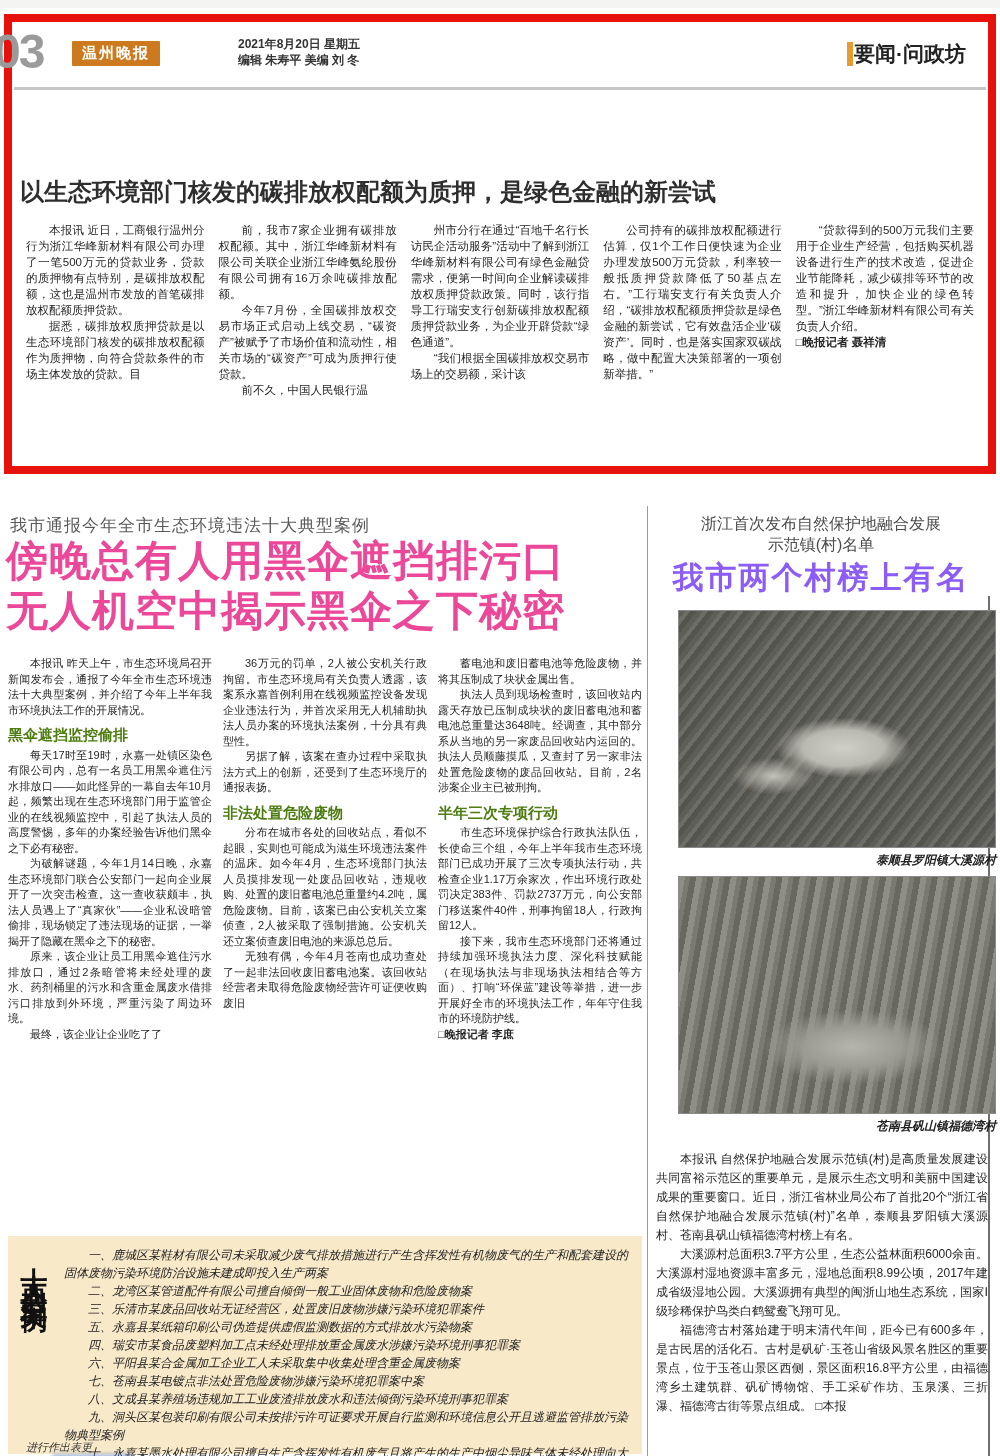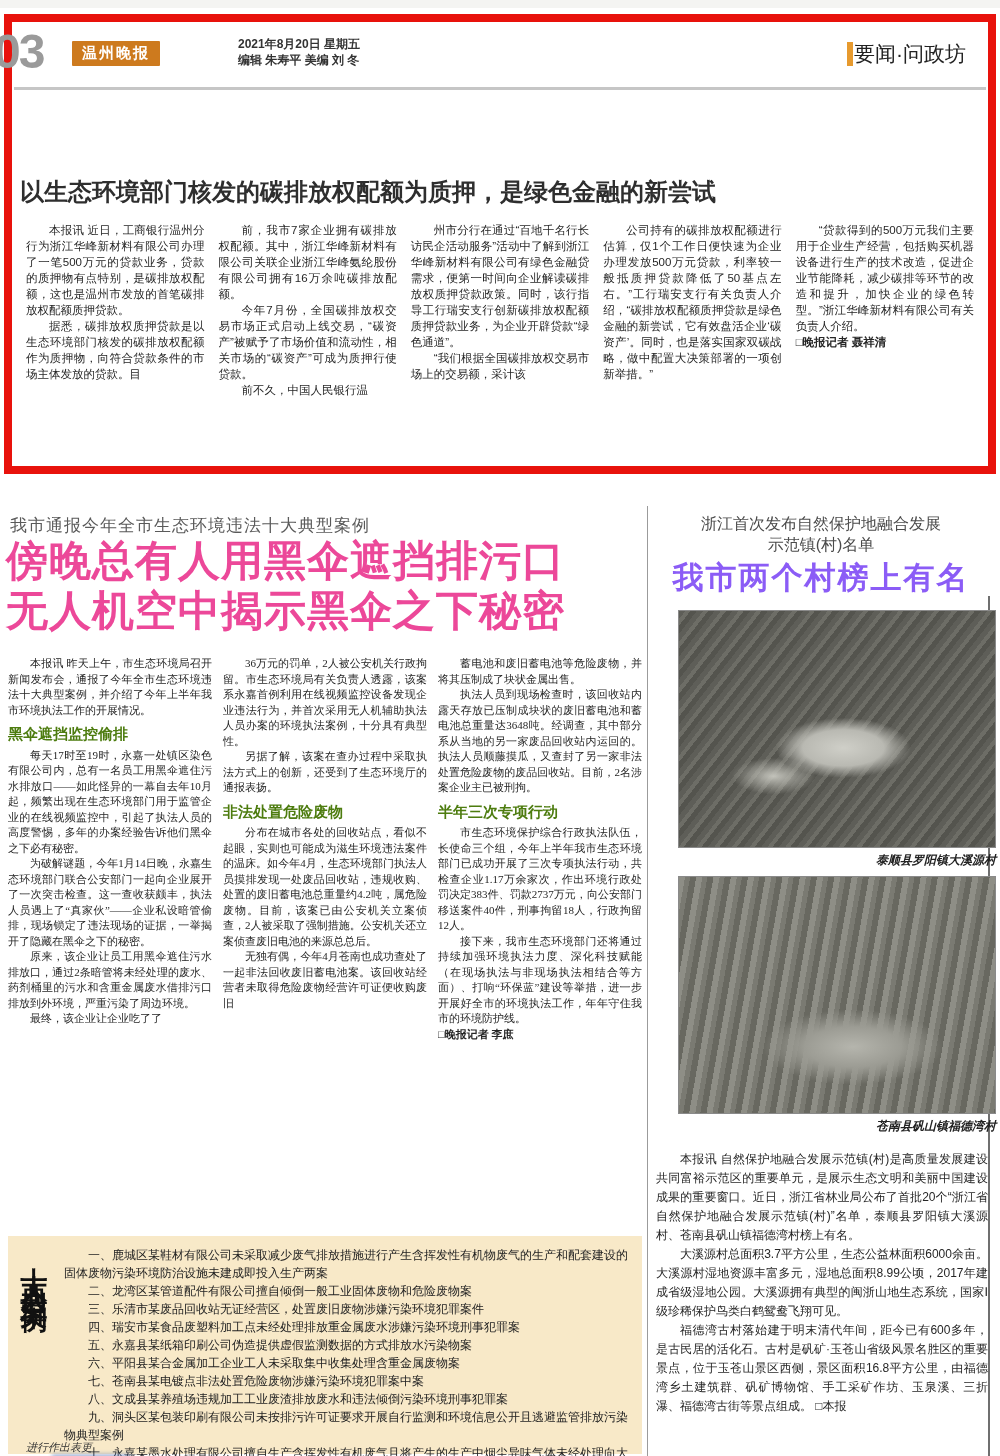--- a/index.html
+++ b/index.html
@@ -10,44 +10,44 @@
   body{background:#f4f4f2;font-family:"Liberation Sans",sans-serif;}
   .page{position:relative;width:1000px;height:1456px;background:#fff;overflow:hidden;margin:8px auto;color:var(--ink);}
 
   
   .red-box{position:absolute;left:4px;top:6px;width:992px;height:460px;border:8px solid var(--red);background:transparent;}
 
   
   .page-num{position:absolute;left:-6px;top:16px;font-size:48px;font-weight:700;color:#9a9a9a;letter-spacing:-2px;}
   .masthead{position:absolute;left:72px;top:33px;background:var(--orange-badge);color:#fff;font-weight:700;font-size:15px;padding:3px 10px;letter-spacing:2px;border-radius:1px;}
   .dateline{position:absolute;left:238px;top:28px;font-size:12px;line-height:16px;color:#333;font-weight:700;}
-  .section-label{position:absolute;right:34px;top:32px;font-size:21px;font-weight:400;color:#222;display:flex;align-items:center;gap:1px;}
+  .section-label{position:absolute;right:34px;top:32px;font-size:21px;font-weight:700;color:#222;display:flex;align-items:center;gap:1px;}
   .section-label .bar{width:6px;height:24px;background:var(--accent-orange);display:inline-block;}
   .header-rule{position:absolute;left:14px;top:79px;width:972px;height:3px;background:#c6c6c6;}
 
   
   .lead-headline{position:absolute;left:20px;top:94px;width:960px;text-align:center;font-size:50px;line-height:62px;font-weight:900;color:#0a0a0a;letter-spacing:1px;}
   .lead-subhead{position:absolute;left:20px;top:168px;width:960px;font-size:24px;font-weight:700;color:#2e2e2e;}
   .lead-cols{position:absolute;left:26px;top:214px;width:948px;height:238px;display:flex;gap:14px;}
   .lead-cols .col{flex:1;font-size:11.5px;line-height:16px;text-align:justify;color:#262626;}
   .lead-cols p{text-indent:2em;margin:0;}
   .byline{text-align:left;margin-top:6px;font-weight:700;text-indent:0 !important;}
 
   
   .env-kicker{position:absolute;left:10px;top:506px;font-size:17px;color:#5a5a5a;letter-spacing:1px;}
   .env-headline{position:absolute;left:6px;top:528px;width:636px;font-size:42px;line-height:50px;font-weight:900;color:#ec4899;letter-spacing:1px;}
-  .env-cols{position:absolute;left:8px;top:648px;width:634px;height:574px;display:flex;gap:11px;font-family:Liberation Serif, serif;}
+  .env-cols{position:absolute;left:8px;top:648px;width:634px;height:574px;display:flex;gap:11px;}
   .env-cols .col{flex:1;font-size:11px;line-height:15.5px;text-align:justify;color:#262626;}
   .env-cols p{text-indent:2em;margin:0;}
   .env-cols h3{font-size:15px;font-weight:800;color:#4d7c0f;margin:9px 0 5px;text-indent:0;}
 
   
   .cases-box{position:absolute;left:8px;top:1228px;width:634px;height:218px;background:var(--cream);display:flex;}
   .cases-label{writing-mode:vertical-rl;text-orientation:upright;font-family:"DejaVu Serif",serif;font-size:27px;font-weight:700;color:#111;padding:10px 2px 0 8px;letter-spacing:8px;}
-  .cases-list{flex:1;padding:10px 14px 6px 10px;font-family:"DejaVu Serif",serif;font-size:12px;line-height:18px;color:#222;}
+  .cases-list{flex:1;padding:10px 14px 6px 10px;font-family:"DejaVu Serif",serif;font-style:italic;font-size:12px;line-height:18px;color:#222;}
   .cases-list p{text-indent:2em;margin:0;text-align:justify;}
   .cases-footnote{position:absolute;left:26px;top:1432px;font-family:"DejaVu Serif",serif;font-style:italic;font-size:11px;color:#333;}
 
   
   .v-divider{position:absolute;left:647px;top:498px;width:1px;height:958px;background:#9b9b9b;}
   .right-rule{position:absolute;left:988px;top:588px;width:2px;height:868px;background:#6f6f6f;}
 
   
   .vil-kicker{position:absolute;left:656px;top:505px;width:330px;text-align:center;font-size:16px;line-height:21px;color:#4a4a4a;}
   .vil-headline{position:absolute;left:656px;top:549px;width:330px;text-align:center;font-size:31px;font-weight:900;color:#8b5cf6;letter-spacing:2px;}
@@ -143,22 +143,22 @@
       <p class="byline">□晚报记者 李庶</p>
     </div>
   </div>
 
   <div class="cases-box">
     <div class="cases-label">十大典型案例</div>
     <div class="cases-list">
       <p>一、鹿城区某鞋材有限公司未采取减少废气排放措施进行产生含挥发性有机物废气的生产和配套建设的固体废物污染环境防治设施未建成即投入生产两案</p>
       <p>二、龙湾区某管道配件有限公司擅自倾倒一般工业固体废物和危险废物案</p>
       <p>三、乐清市某废品回收站无证经营区，处置废旧废物涉嫌污染环境犯罪案件</p>
+      <p>五、永嘉县某纸箱印刷公司伪造提供虚假监测数据的方式排放水污染物案</p>
       <p>四、瑞安市某食品废塑料加工点未经处理排放重金属废水涉嫌污染环境刑事犯罪案</p>
-      <p>五、永嘉县某纸箱印刷公司伪造提供虚假监测数据的方式排放水污染物案</p>
       <p>六、平阳县某合金属加工企业工人未采取集中收集处理含重金属废物案</p>
       <p>七、苍南县某电镀点非法处置危险废物涉嫌污染环境犯罪案中案</p>
       <p>八、文成县某养殖场违规加工工业废渣排放废水和违法倾倒污染环境刑事犯罪案</p>
       <p>九、洞头区某包装印刷有限公司未按排污许可证要求开展自行监测和环境信息公开且逃避监管排放污染物典型案例</p>
       <p>十、永嘉某墨水处理有限公司擅自生产含挥发性有机废气且将产生的生产中烟尘异味气体未经处理向大气直接排放的环境违法案</p>
     </div>
   </div>
   <div class="cases-footnote">进行作出表更</div>
 
   <div class="v-divider"></div>

